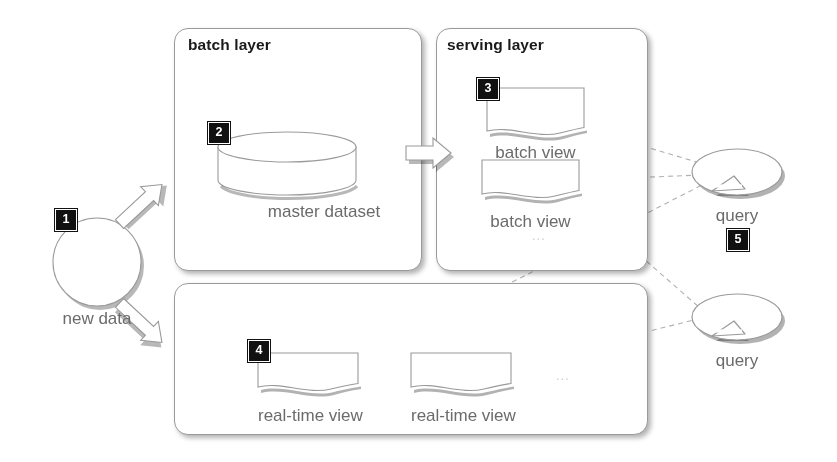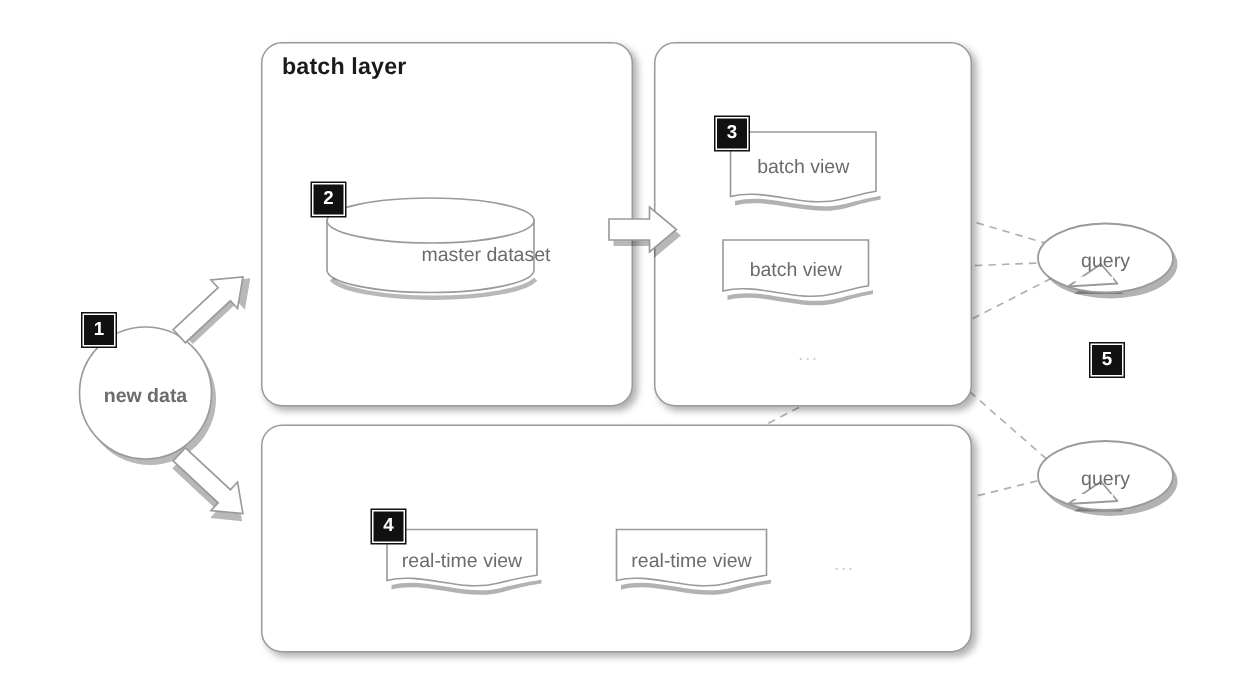--- a/index.html
+++ b/index.html
@@ -59,26 +59,27 @@
     left: 0;
     top: 0;
     width: 837px;
     height: 462px;
     overflow: visible;
   }
 
   
   .shape-label {
     position: absolute;
-    font-size: 13px;
+    font-size: 17px;
     color: #6b6b6b;
     white-space: nowrap;
     text-align: center;
     z-index: 30;
     pointer-events: none;
+    margin-top: 40px;
   }
   .ellipsis {
     position: absolute;
     font-size: 13px;
     color: #cfcfcf;
     letter-spacing: 1px;
     z-index: 30;
   }
 </style>
 </head>
@@ -108,20 +109,21 @@
     <g>
       <path d="M218,147 L218,180 A69,15 0 0 0 356,180 L356,147 Z" fill="#ffffff" stroke="#9a9a9a" stroke-width="1.1"></path>
       <ellipse cx="287" cy="147" rx="69" ry="15" fill="#ffffff" stroke="#9a9a9a" stroke-width="1.1"></ellipse>
       <path d="M219,183 A69,15 0 0 0 355,183" fill="none" stroke="rgba(0,0,0,0.28)" stroke-width="3" transform="translate(2,3)"></path>
     </g>
   </svg>
   <div class="shape-label" style="left:218px; top:162px; width:138px;padding-left:37px;">master dataset</div>
   <div class="badge" style="left:208px; top:122px;">2</div>
 
   <div class="panel" style="left:436px; top:28px; width:212px; height:243px;"></div>
+  <div class="panel-title" style="left:447px; top:36px;">serving layer</div>
 
   <svg class="svg-layer">
 
     <g>
       <path d="M487,131 C510,125 536,139 560,133 C570,130.5 578,128.5 584,127.5 L584,130 C578,131 570,133 560,136 C536,142 510,128 487,134 Z" fill="rgba(0,0,0,0.30)" transform="translate(3,3)"></path>
       <path d="M487,88 L584,88 L584,127.5 C578,128.5 570,130.5 560,133
                C536,139 510,125 487,131 Z" fill="#ffffff" stroke="#9a9a9a" stroke-width="1.1"></path>
     </g>
 
     <g>
@@ -171,21 +173,21 @@
     <g transform="rotate(43 140 322)">
       <path d="M112,316 L153,316 L153,309 L170,322 L153,335 L153,328 L112,328 Z" fill="rgba(0,0,0,0.28)" transform="translate(3,4)"></path>
       <path d="M112,316 L153,316 L153,309 L170,322 L153,335 L153,328 L112,328 Z" fill="#ffffff" stroke="#9a9a9a" stroke-width="1.1"></path>
     </g>
 
     <g>
       <path d="M406,146 L433,146 L433,138 L451,153 L433,168 L433,160 L406,160 Z" fill="rgba(0,0,0,0.28)" transform="translate(3,4)"></path>
       <path d="M406,146 L433,146 L433,138 L451,153 L433,168 L433,160 L406,160 Z" fill="#ffffff" stroke="#9a9a9a" stroke-width="1.1"></path>
     </g>
   </svg>
-  <div class="shape-label" style="left:53px; top:256px; width:88px;font-weight:bold;">new data</div>
+  <div class="shape-label" style="left:53px; top:269px; width:88px;">new data</div>
   <div class="badge" style="left:55px; top:209px;">1</div>
 
   <svg class="svg-layer">
 
     <g>
       <path d="M713,192 L733,178 L746,192 Z" fill="rgba(0,0,0,0.30)" transform="translate(3,4)"></path>
       <ellipse cx="737" cy="172" rx="45" ry="23" fill="rgba(0,0,0,0.30)" transform="translate(3,4)"></ellipse>
       <ellipse cx="737" cy="172" rx="45" ry="23" fill="#ffffff" stroke="#9a9a9a" stroke-width="1.2"></ellipse>
       <path d="M712,191 L734,176 L745,189 Z" fill="#ffffff" stroke="#9a9a9a" stroke-width="1.2" stroke-linejoin="round"></path>
       <path d="M715,186 L742,186" stroke="#ffffff" stroke-width="3.2"></path>

